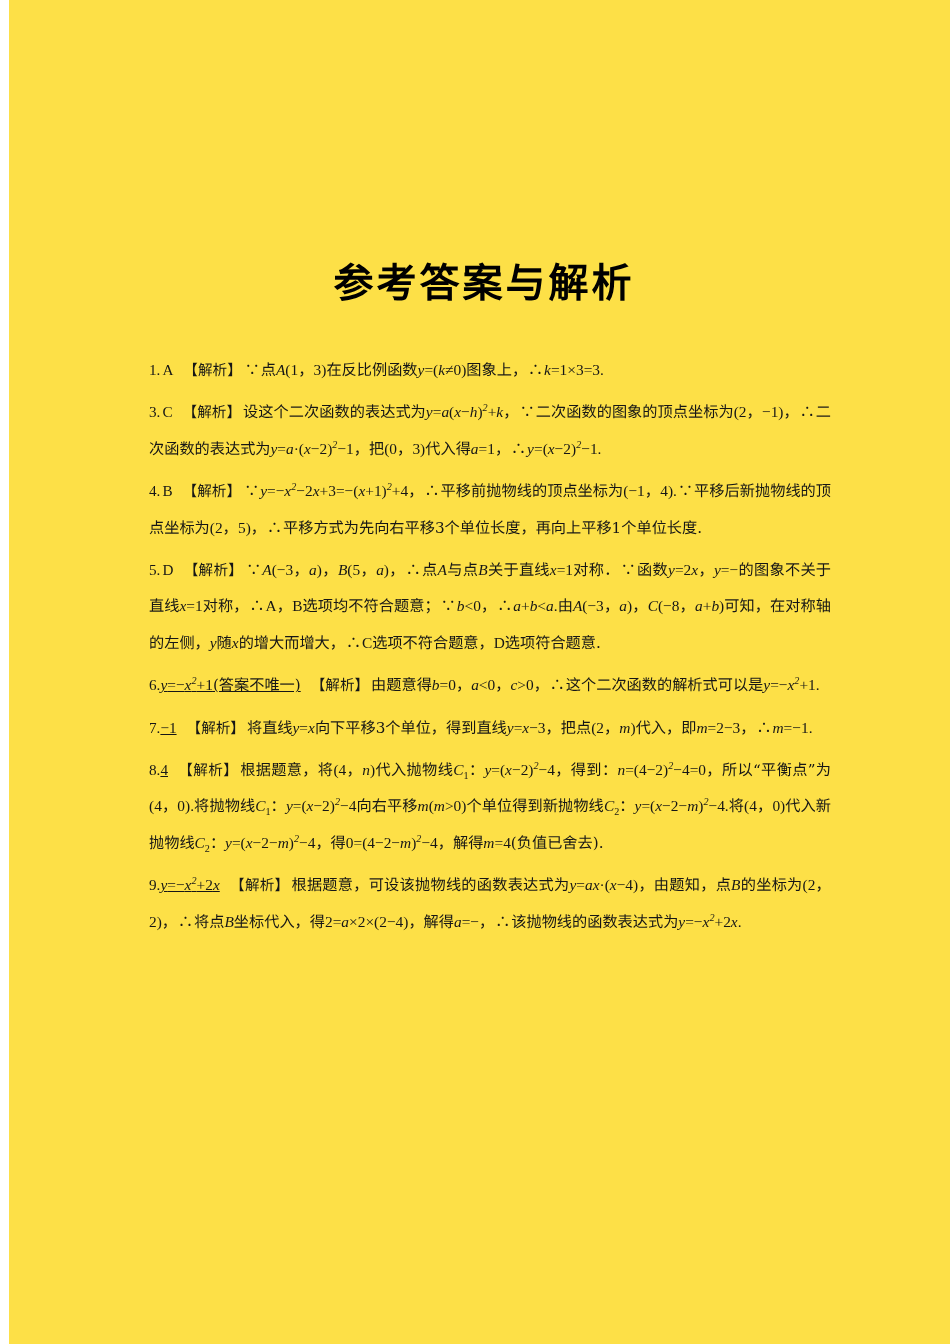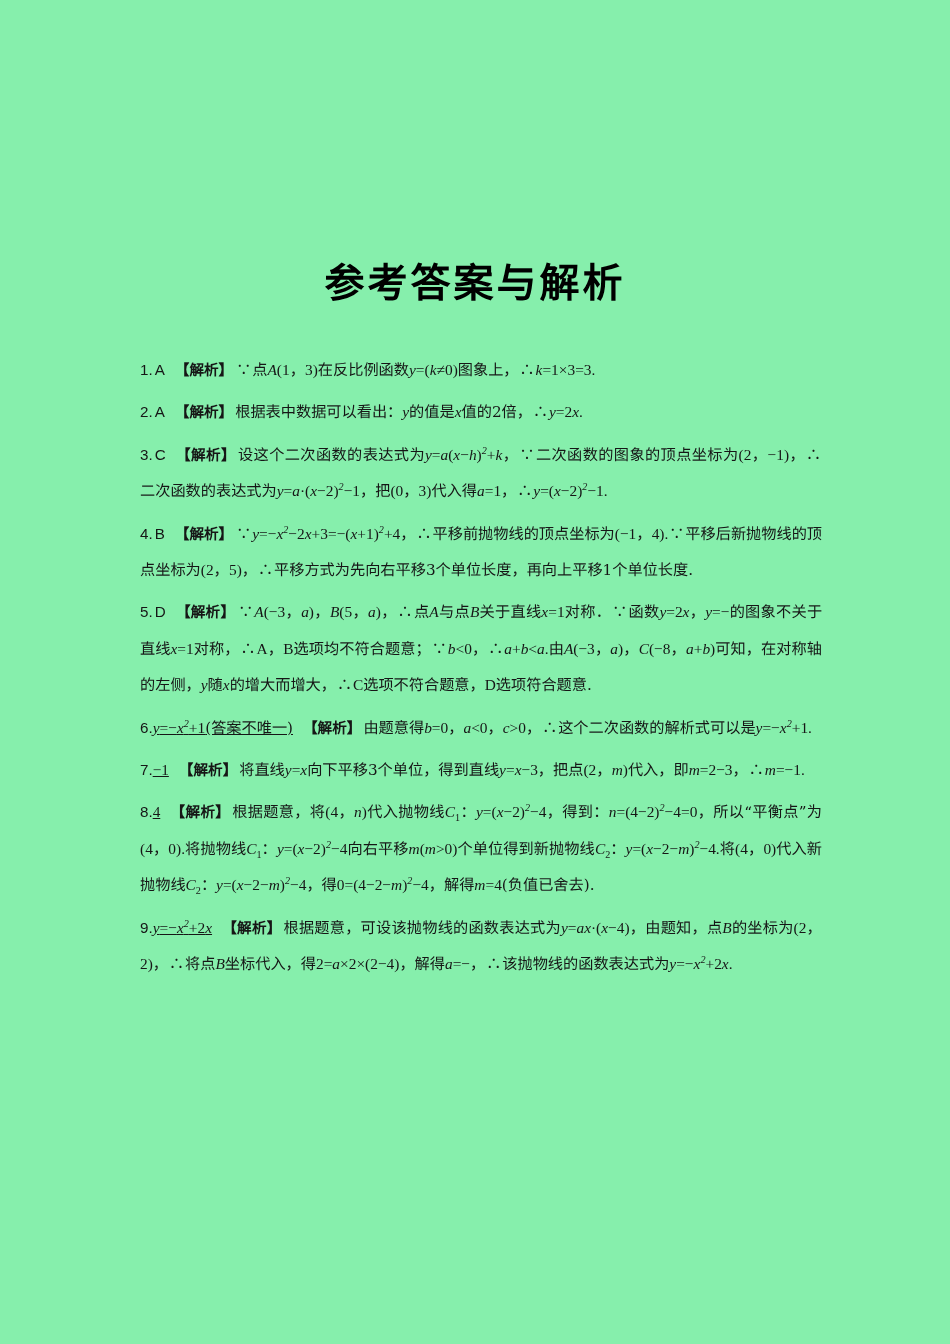--- a/index.html
+++ b/index.html
@@ -13,21 +13,22 @@
     height: 1344px;
     position: relative;
     font-family: "Liberation Serif", "DejaVu Serif", serif;
     color: #000000;
     overflow: hidden;
   }
 
   .page {
     position: absolute;
     inset: 0;
-    background: #86efac;
+    background: #fde047;
+    margin-left: 9px;
   }
 
   
   .doc-title {
     position: absolute;
     top: 258px;
     left: 0;
     width: 950px;
     text-align: center;
     font-family: "DejaVu Sans", "Liberation Sans", sans-serif;
@@ -52,29 +53,29 @@
     line-height: 36.4px;
     text-align: justify;
     text-justify: inter-ideograph;
     text-align-last: left;
     color: #161616;
     word-break: break-all;
   }
 
   
   .num {
-    font-family: Liberation Sans, sans-serif;
+    font-family: Liberation Serif, serif;
     white-space: nowrap;
   }
   .num .choice { margin-left: 2px; }
 
   
   .tag {
     font-family: "DejaVu Sans", "Liberation Sans", sans-serif;
-    font-weight: 700;
+    font-weight: 400;
     font-size: 14.6px;
     margin: 0 2px 0 10px;
     white-space: nowrap;
   }
 
   
   .cn {
     font-family: "DejaVu Serif", "Liberation Serif", serif;
     font-size: 15.2px;
   }
@@ -120,23 +121,20 @@
 <div class="page">
 
   <div class="doc-title">参考答案与解析</div>
 
   <div class="answers">
 
     <p class="entry">
       <span class="num"><span>1.</span><span class="choice">A</span></span><span class="tag">【解析】</span><span class="because">∵</span><span class="cn">点</span><span class="mi">A</span><span class="mn">(1，3)</span><span class="cn">在反比例函数</span><span class="mi">y</span><span class="mn">=(</span><span class="mi">k</span><span class="mn">≠0)</span><span class="cn">图象上，</span><span class="therefore">∴</span><span class="mi">k</span><span class="mn">=1×3=3.</span>
     </p>
 
-    <p class="entry">
-      <span class="num"><span>2.</span><span class="choice">A</span></span><span class="tag">【解析】</span><span class="cn">根据表中数据可以看出：</span><span class="mi">y</span><span class="cn">的值是</span><span class="mi">x</span><span class="cn">值的2倍，</span><span class="therefore">∴</span><span class="mi">y</span><span class="mn">=2</span><span class="mi">x</span><span class="mn">.</span>
-    </p>
 
     <p class="entry">
       <span class="num"><span>3.</span><span class="choice">C</span></span><span class="tag">【解析】</span><span class="cn">设这个二次函数的表达式为</span><span class="mi">y</span><span class="mn">=</span><span class="mi">a</span><span class="mn">(</span><span class="mi">x</span><span class="mn">−</span><span class="mi">h</span><span class="mn">)<sup class="sp">2</sup>+</span><span class="mi">k</span><span class="mn">，</span><span class="because">∵</span><span class="cn">二次函数的图象的顶点坐标为</span><span class="mn">(2，−1)</span><span class="cn">，</span><span class="therefore">∴</span><span class="cn">二次函数的表达式为</span><span class="mi">y</span><span class="mn">=</span><span class="mi">a</span><span class="mn">·(</span><span class="mi">x</span><span class="mn">−2)<sup class="sp">2</sup>−1</span><span class="cn">，把</span><span class="mn">(0，3)</span><span class="cn">代入得</span><span class="mi">a</span><span class="mn">=1</span><span class="cn">，</span><span class="therefore">∴</span><span class="mi">y</span><span class="mn">=(</span><span class="mi">x</span><span class="mn">−2)<sup class="sp">2</sup>−1.</span>
     </p>
 
     <p class="entry">
       <span class="num"><span>4.</span><span class="choice">B</span></span><span class="tag">【解析】</span><span class="because">∵</span><span class="mi">y</span><span class="mn">=−</span><span class="mi">x</span><span class="mn"><sup class="sp">2</sup>−2</span><span class="mi">x</span><span class="mn">+3=−(</span><span class="mi">x</span><span class="mn">+1)<sup class="sp">2</sup>+4</span><span class="cn">，</span><span class="therefore">∴</span><span class="cn">平移前抛物线的顶点坐标为</span><span class="mn">(−1，4).</span><span class="because">∵</span><span class="cn">平移后新抛物线的顶点坐标为</span><span class="mn">(2，5)</span><span class="cn">，</span><span class="therefore">∴</span><span class="cn">平移方式为先向右平移3个单位长度，再向上平移1个单位长度.</span>
     </p>
 
     <p class="entry">

